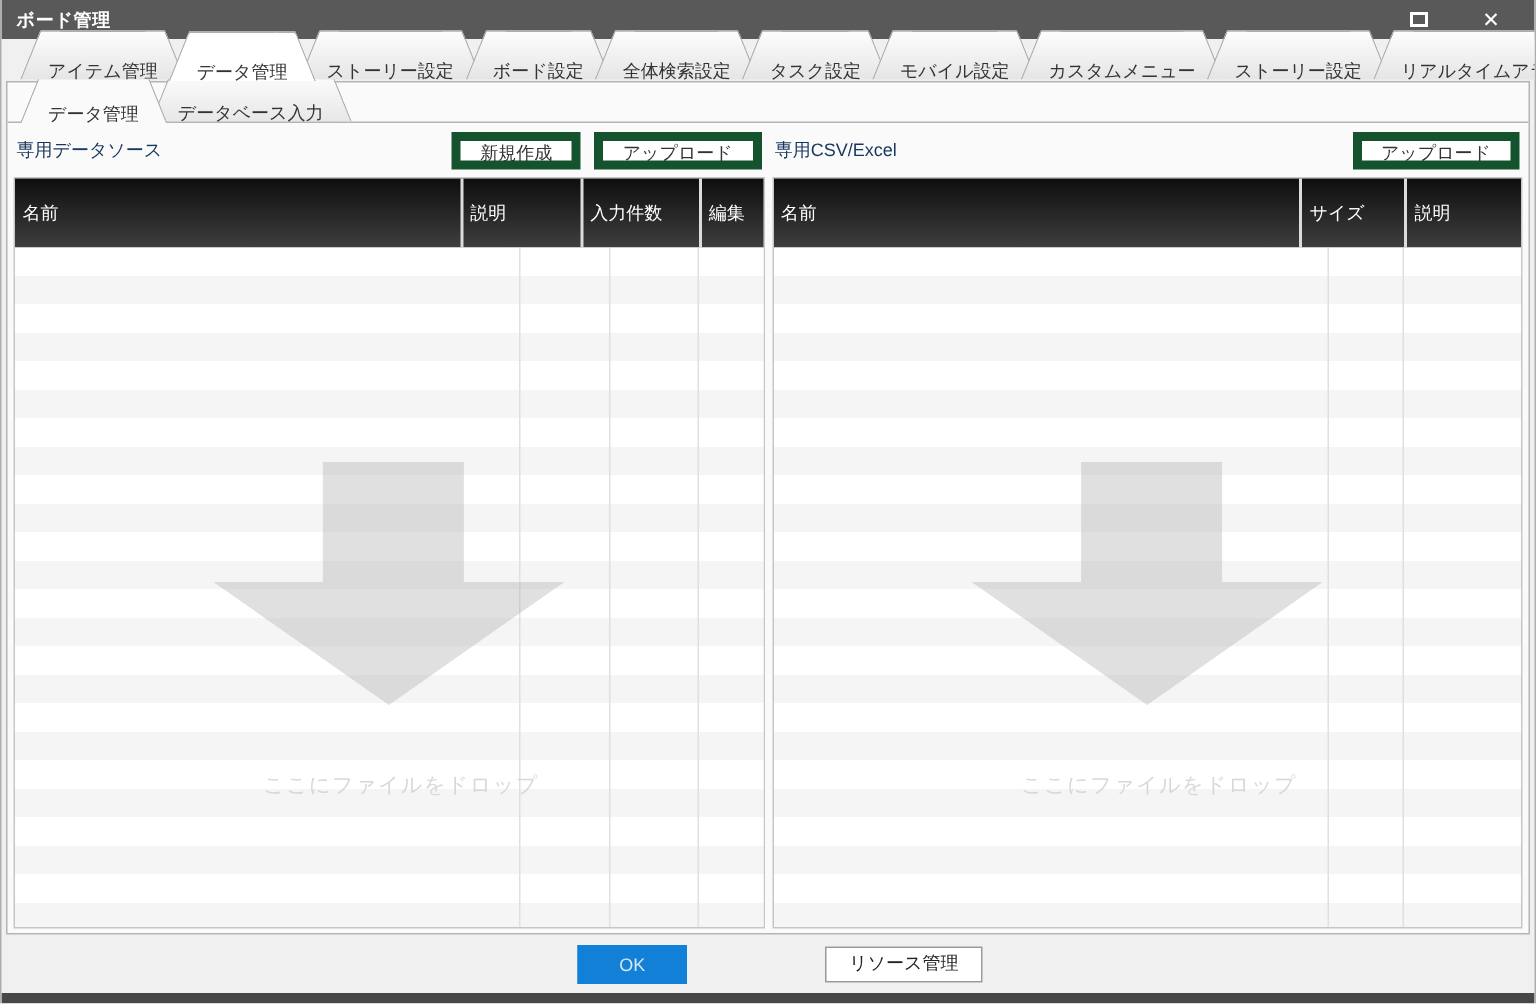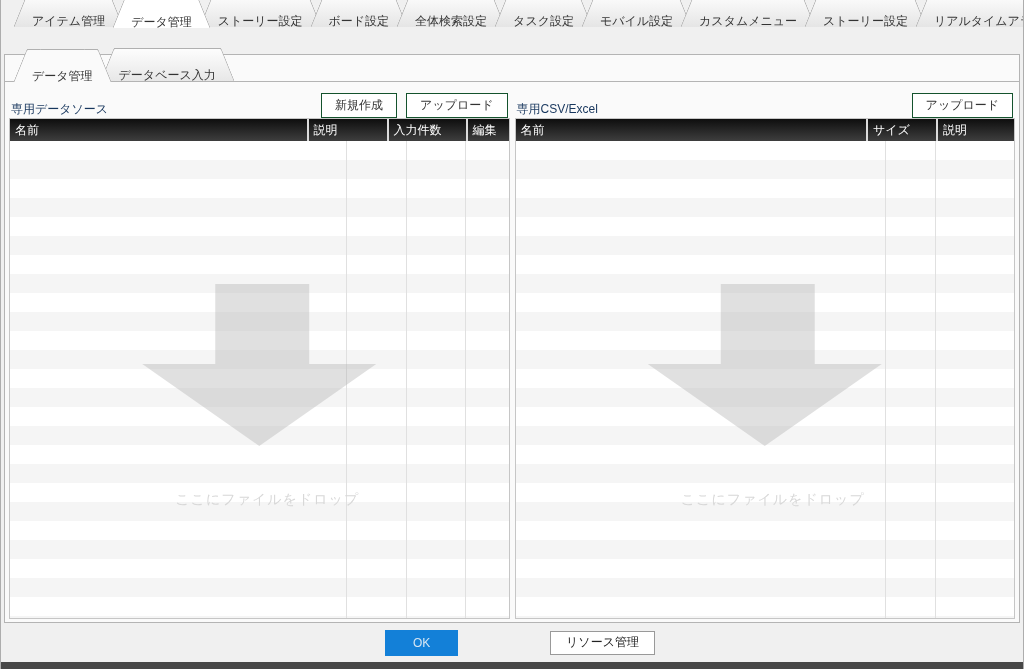--- a/index.html
+++ b/index.html
@@ -55,37 +55,37 @@
     position: relative; flex: 0 0 auto;
   }
   .subtab-row::after { content: ""; position: absolute; left: 0; right: 0; bottom: 0; height: 1px; background: #b4b4b4; z-index: 1; }
   .subtab-row .tab { background: linear-gradient(#fdfdfd, #e7e7e7); }
   .subtab-row .tab.active { background: #fafafa; position: relative; z-index: 2; }
 
   .panels {
     flex: 1 1 auto; display: flex; gap: 5px; padding: 0 4px 3px 4px; min-height: 0;
   }
   .panel { flex: 1 1 0; display: flex; flex-direction: column; min-width: 0; }
-  .panel-header { flex: 0 0 36px; display: flex; align-items: flex-end; padding: 0 2px; }
+  .panel-header { flex: 0 0 36px; display: flex; align-items: center; padding: 0 2px; }
   .panel-title { font-size: 12px; color: #17365d; }
   .panel-buttons { margin-left: auto; display: flex; gap: 9px; }
   .sm-button {
     height: 25px; padding: 0 13px; font-size: 12px; color: #333333;
-    background: #ffffff; border: 1px solid #14532d; cursor: pointer;
+    background: #ffffff; border: 6px solid #14532d; cursor: pointer;
     font-family: "Liberation Sans", "DejaVu Sans", sans-serif;
   }
 
   
   .table { flex: 1 1 auto; border: 1px solid #c6c6c6; display: flex; flex-direction: column; min-height: 0; background: #ffffff; }
   .thead {
     flex: 0 0 22px; display: flex;
     background: linear-gradient(180deg, #0e0e0e 0%, #2b2b2b 60%, #3e3e3e 100%);
     color: #ffffff; font-size: 12px; align-items: center;
   }
-  .th { padding: 0 5px; line-height: 22px; white-space: nowrap; overflow: hidden; }
+  .th { padding: 12px 5px; line-height: 22px; white-space: nowrap; overflow: hidden; }
   .th + .th { border-left: 2px solid #dcdcdc; height: 100%; margin-left: 20px; }
   .col-name { flex: 1 1 auto; }
   .lw-desc  { flex: 0 0 60px; }
   .lw-count { flex: 0 0 59px; }
   .lw-edit  { flex: 0 0 43px; }
   .rw-size  { flex: 0 0 50px; }
   .rw-desc  { flex: 0 0 78px; }
 
   .tbody {
     flex: 1 1 auto; position: relative; overflow: hidden;
@@ -120,20 +120,31 @@
     border: 1px solid #999999; font-size: 12px; cursor: pointer;
     font-family: "Liberation Sans", "DejaVu Sans", sans-serif;
   }
   .bottom-bar { position: absolute; left: 0; right: 0; bottom: 0; height: 7px; background: #474747; }
 </style>
 </head>
 <body>
 
 <div class="dialog">
 
+  <div class="titlebar">
+    <span class="titlebar-text">ボード管理</span>
+    <span class="titlebar-controls">
+      <span class="btn-maximize">
+          <span class="sq"></span>
+        </span>
+      <span class="btn-close">
+          <span>✕</span>
+        </span>
+    </span>
+  </div>
 
   <div class="tab-row">
     <div class="tab"><span class="tab-label">アイテム管理</span></div>
     <div class="tab active"><span class="tab-label">データ管理</span></div>
     <div class="tab"><span class="tab-label">ストーリー設定</span></div>
     <div class="tab"><span class="tab-label">ボード設定</span></div>
     <div class="tab"><span class="tab-label">全体検索設定</span></div>
     <div class="tab"><span class="tab-label">タスク設定</span></div>
     <div class="tab"><span class="tab-label">モバイル設定</span></div>
     <div class="tab"><span class="tab-label">カスタムメニュー</span></div>

